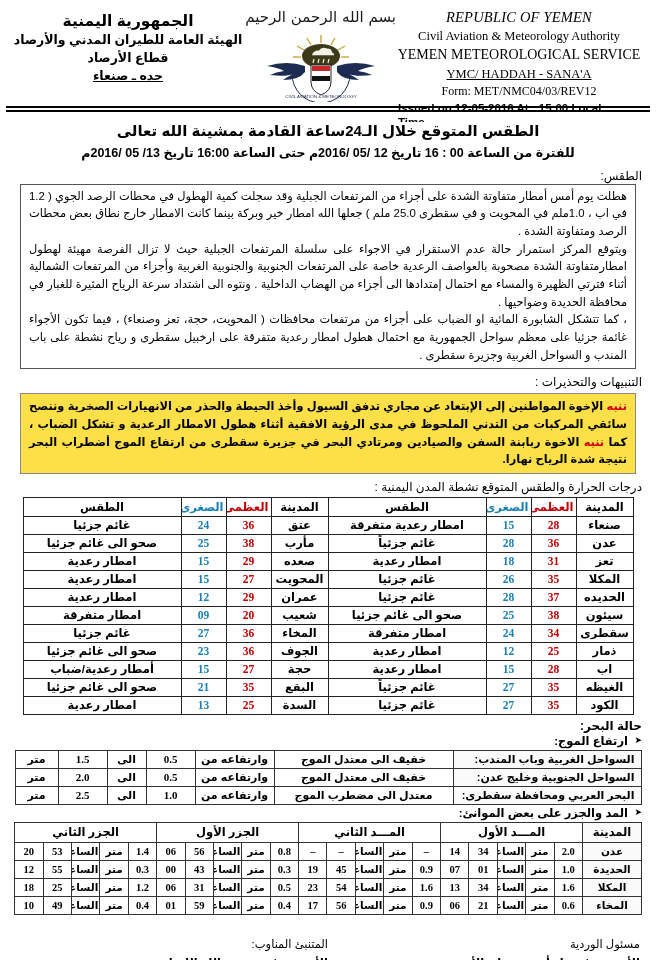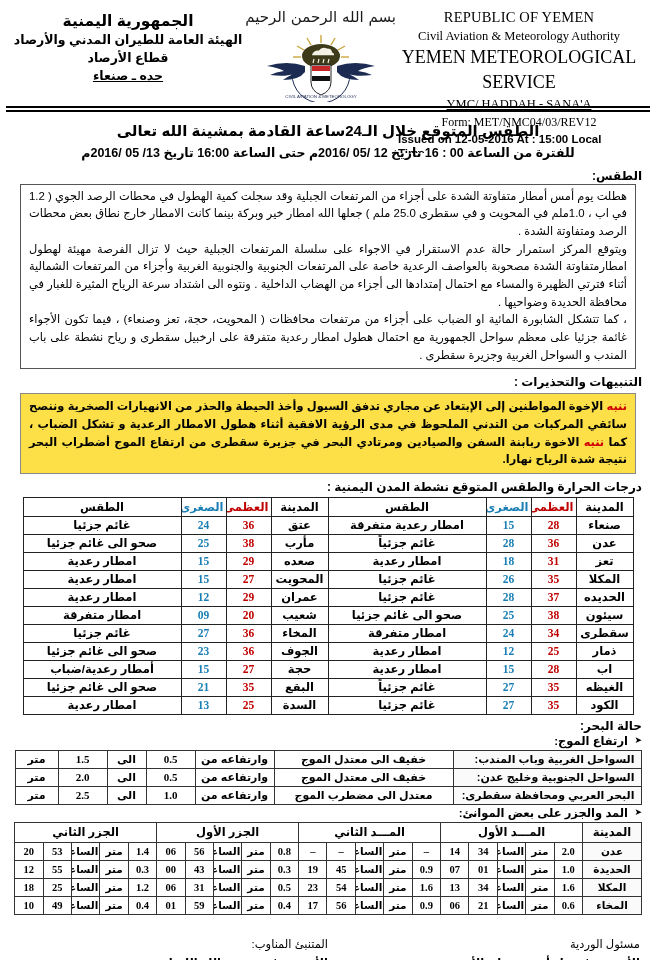--- a/index.html
+++ b/index.html
@@ -64,23 +64,23 @@
     margin: 0 auto;
   }
 
   .hdr-en {
     direction: ltr;
     width: 246px;
     text-align: center;
     font-family: "Liberation Serif", serif;
     padding-top: 2px;
   }
-  .hdr-en .e1 { font-size: 14.5px; letter-spacing: .2px; line-height: 1.35; }
+  .hdr-en .e1 { font-size: 14.5px; letter-spacing: .2px; line-height: 1.35; font-style: italic; }
   .hdr-en .e2 { font-size: 12.5px; line-height: 1.4; }
-  .hdr-en .e3 { font-size: 18px; line-height: 1.4; }
+  .hdr-en .e3 { font-size: 14px; line-height: 1.4; }
   .hdr-en .e4 { font-size: 12.5px; text-decoration: underline; line-height: 1.5; }
   .hdr-en .e5 { font-size: 12px; line-height: 1.45; }
   .hdr-en .e6 {
     font-size: 11.5px;
     font-weight: bold;
     font-family: "Liberation Sans", sans-serif;
     text-align: left;
     padding-left: 2px;
     line-height: 1.3;
   }
@@ -116,21 +116,21 @@
     font-size: 12.5px;
     font-weight: bold;
     line-height: 1.6;
   }
 
   
   .sec-label {
     direction: rtl;
     text-align: right;
     font-size: 12px;
-    font-weight: bold;
+    font-weight: normal;
     padding: 0 14px 1px 0;
     margin-top: 6px;
   }
 
   
   .weather-box {
     margin: 0 20px;
     border: 1.5px solid #555;
     padding: 3px 8px 4px 8px;
     direction: rtl;

